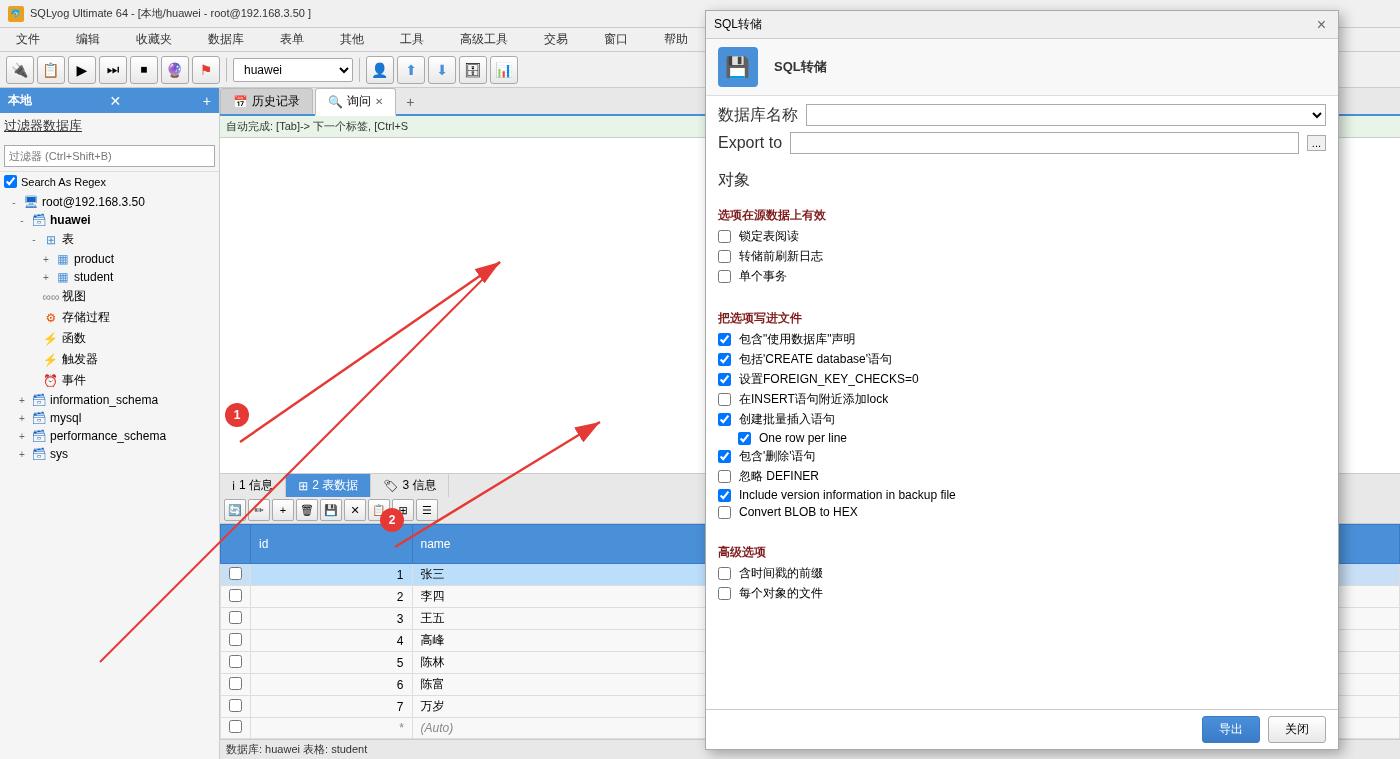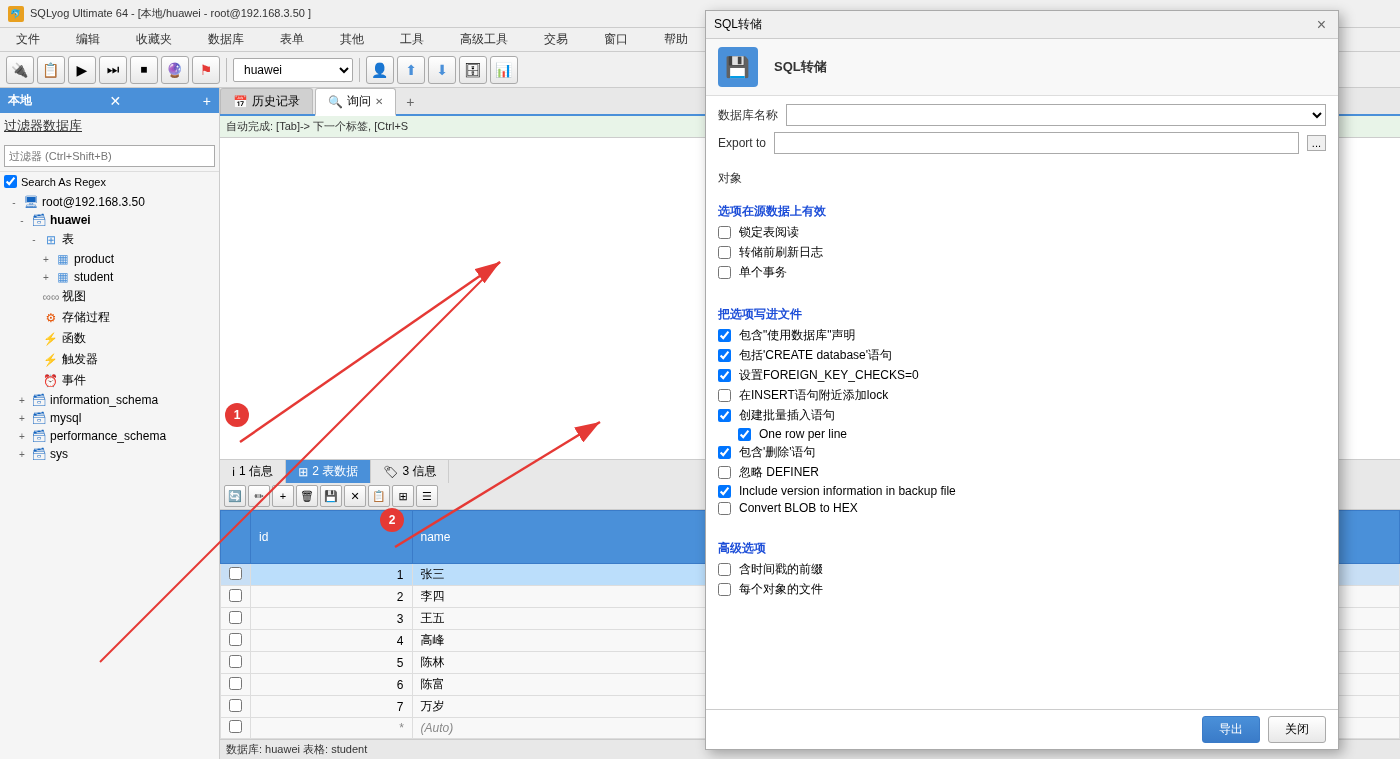--- a/index.html
+++ b/index.html
@@ -55,21 +55,21 @@
     .query-area { flex: 1; background: white; padding: 4px; font-size: 12px; color: #333; overflow: auto; }
     .query-status { background: #e8f4e8; padding: 3px 6px; font-size: 11px; color: #333; border-bottom: 1px solid #ccc; }
 
     
     .bottom-tabs { border-top: 1px solid #ccc; }
     .bottom-tab-bar { display: flex; background: #e8e8e8; }
     .bottom-tab { padding: 3px 12px; font-size: 12px; cursor: pointer; border-right: 1px solid #ccc; display: flex; align-items: center; gap: 4px; }
     .bottom-tab.active { background: #4a90d9; color: white; }
     .bottom-content { background: white; overflow: auto; }
     .data-table { width: 100%; border-collapse: collapse; font-size: 12px; }
-    .data-table th { background: #4a90d9; color: white; padding: 19px 8px; text-align: left; border: 1px solid #3a7bc8; font-weight: normal; }
+    .data-table th { background: #4a90d9; color: white; padding: 12px 8px; text-align: left; border: 1px solid #3a7bc8; font-weight: normal; }
     .data-table td { padding: 2px 8px; border: 1px solid #ddd; }
     .data-table tr:nth-child(even) { background: #f8f8f8; }
     .data-table tr.selected td { background: #c8dff5; }
     .data-table td.id-col { text-align: right; }
     .checkbox-cell { width: 20px; text-align: center; }
     .table-toolbar { background: #e8e8e8; padding: 2px 4px; display: flex; gap: 2px; border-bottom: 1px solid #ccc; }
     .table-btn { width: 22px; height: 22px; border: 1px solid #aaa; background: linear-gradient(to bottom, #fff, #e8e8e8); border-radius: 2px; display: flex; align-items: center; justify-content: center; cursor: pointer; font-size: 11px; }
 
     
     .arrows-overlay { position: absolute; top: 0; left: 0; width: 720px; height: 759px; pointer-events: none; z-index: 5; }
@@ -85,26 +85,26 @@
 
     
     .dialog-header { background: #f8f8f8; border-bottom: 1px solid #ddd; padding: 8px 12px; display: flex; align-items: center; gap: 16px; }
     .dialog-logo { width: 40px; height: 40px; background: #4a90d9; border-radius: 4px; display: flex; align-items: center; justify-content: center; color: white; font-size: 20px; }
     .export-type-group { display: flex; align-items: center; gap: 16px; }
     .radio-label { display: flex; align-items: center; gap: 4px; font-size: 12px; cursor: pointer; }
 
     
     .dialog-section { padding: 8px 12px; }
     .form-row { display: flex; align-items: center; gap: 8px; margin-bottom: 6px; }
-    .form-label { font-size: 12px; color: #333; white-space: nowrap; }
+    .form-label { font-size: 16px; color: #333; white-space: nowrap; }
     .form-input { flex: 1; border: 1px solid #aaa; padding: 2px 4px; font-size: 12px; height: 22px; }
     .form-select { border: 1px solid #aaa; padding: 2px; font-size: 12px; height: 22px; background: white; }
     .browse-btn { border: 1px solid #aaa; padding: 1px 4px; background: #f0f0f0; font-size: 11px; cursor: pointer; }
 
-    .section-title { font-size: 12px; font-weight: bold; color: #1d4ed8; margin: 6px 0 4px 0; }
+    .section-title { font-size: 12px; font-weight: bold; color: #7f1d1d; margin: 6px 0 4px 0; }
     .check-row { display: flex; align-items: center; gap: 6px; margin-bottom: 3px; font-size: 12px; }
     .check-row label { display: flex; align-items: center; gap: 8px; cursor: pointer; }
     .indent-check { margin-left: 20px; }
 
     
     .dialog-footer { border-top: 1px solid #ccc; padding: 6px 12px; display: flex; justify-content: flex-end; gap: 8px; }
     .dialog-btn { padding: 4px 16px; border: 1px solid #aaa; background: linear-gradient(to bottom, #fff, #e8e8e8); font-size: 12px; cursor: pointer; border-radius: 3px; }
     .dialog-btn.primary { background: linear-gradient(to bottom, #4a90d9, #3a7bc8); color: white; border-color: #3a7bc8; }
 
     

